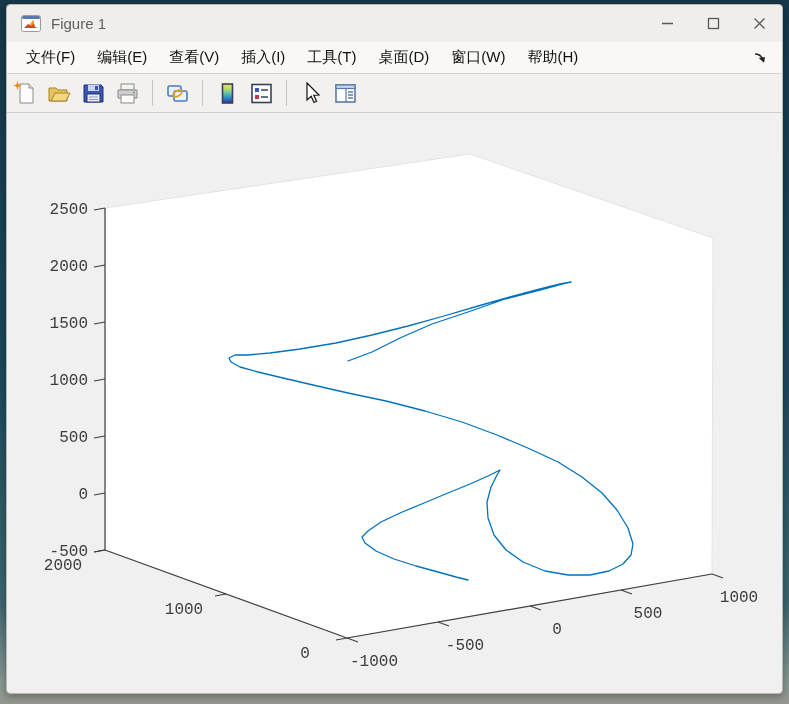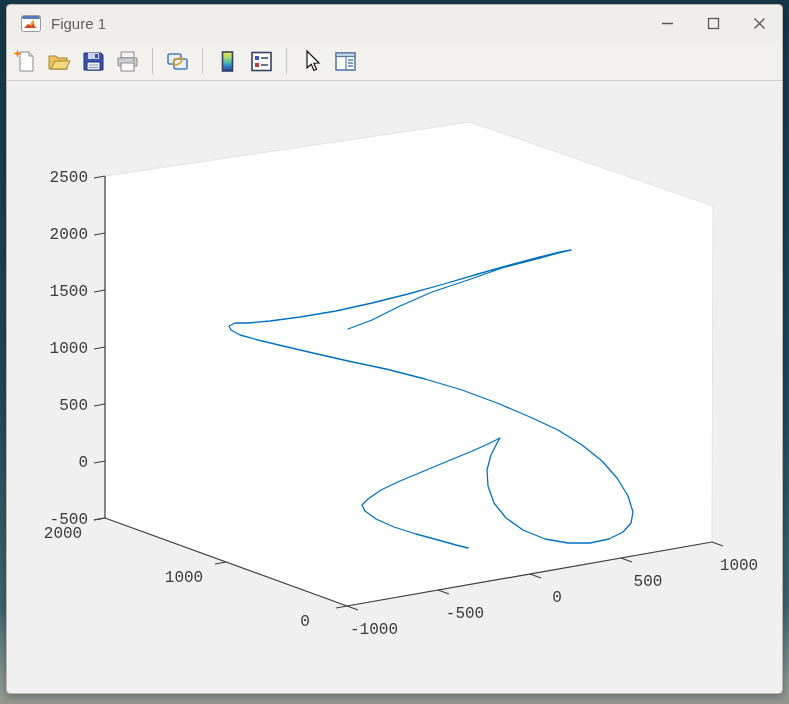--- a/index.html
+++ b/index.html
@@ -64,20 +64,34 @@
         </svg>
       </div>
       <div class="win-btn">
         <svg width="13" height="13" viewBox="0 0 13 13">
           <path d="M1.5,1.5 L11.5,11.5 M11.5,1.5 L1.5,11.5" stroke="#5a5a5a" stroke-width="1.3"></path>
         </svg>
       </div>
     </div>
   </div>
 
+  <div class="menubar">
+    <span class="menu-item">文件(F)</span>
+    <span class="menu-item">编辑(E)</span>
+    <span class="menu-item">查看(V)</span>
+    <span class="menu-item">插入(I)</span>
+    <span class="menu-item">工具(T)</span>
+    <span class="menu-item">桌面(D)</span>
+    <span class="menu-item">窗口(W)</span>
+    <span class="menu-item">帮助(H)</span>
+    <svg class="dock-arrow" width="16" height="16" viewBox="0 0 16 16">
+      <path d="M3,4 Q8,4 10,8" fill="none" stroke="#222" stroke-width="1.6"></path>
+      <path d="M6.5,8.5 L12.5,12.5 L12.5,6.5 Z" fill="#222" transform="rotate(8 10 10)"></path>
+    </svg>
+  </div>
 
   <div class="toolbar">
     <svg class="tb-icon" viewBox="0 0 25 25">
       <path d="M7,3 L16,3 L20,7 L20,22 L7,22 Z" fill="#fdfdfd" stroke="#8a8a8a"></path>
       <path d="M16,3 L16,7 L20,7" fill="#e4e4e4" stroke="#8a8a8a"></path>
       <circle cx="4.5" cy="4.5" r="2" fill="#f08a1e"></circle>
       <path d="M4.5,0.8 L4.5,8.2 M0.8,4.5 L8.2,4.5" stroke="#f08a1e" stroke-width="1"></path>
     </svg>
     <svg class="tb-icon" viewBox="0 0 25 25">
       <path d="M2,7 L2,20 L20,20 L20,9 L11,9 L9,7 Z" fill="#e9c35a" stroke="#a6802a"></path>

